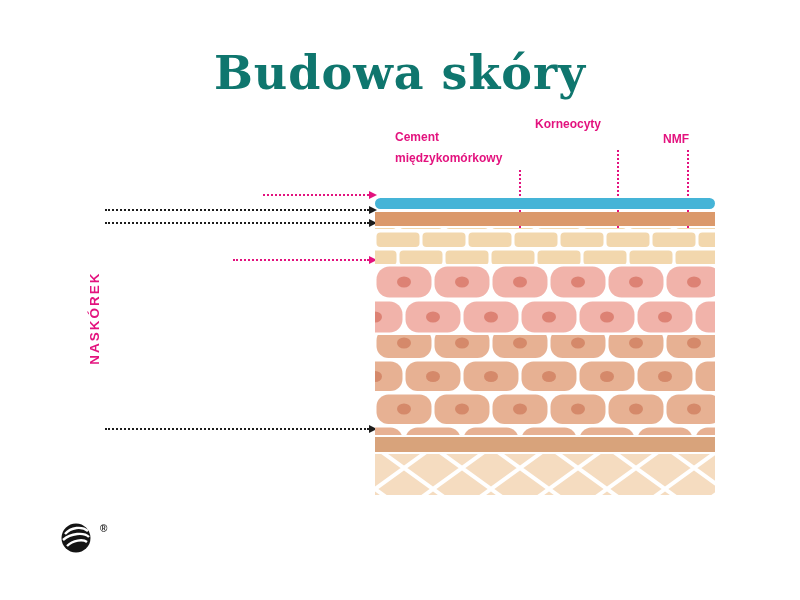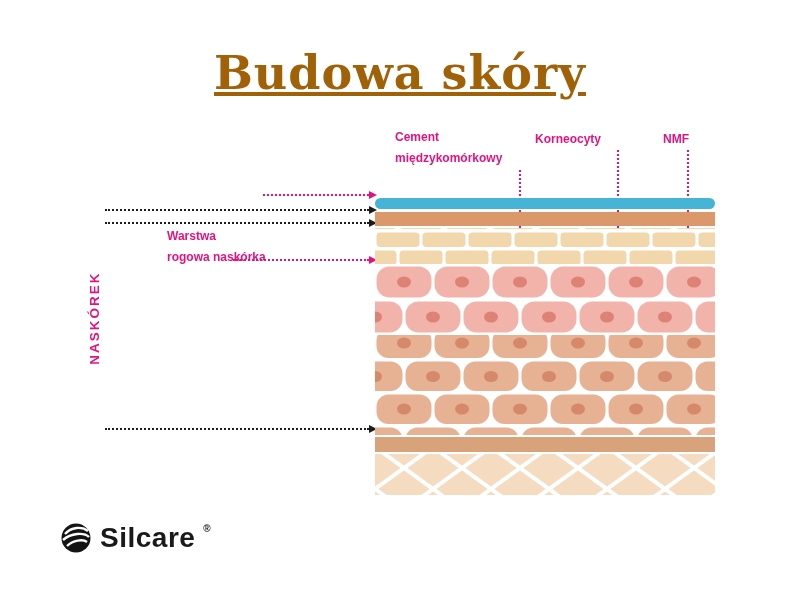--- a/index.html
+++ b/index.html
@@ -3,21 +3,21 @@
 <meta charset="utf-8">
 <style>
   * { margin:0; padding:0; box-sizing:border-box; }
   html,body { width:800px; height:600px; }
   body { background:#ffffff; font-family:"Liberation Sans", sans-serif; }
   .canvas { position:relative; width:800px; height:600px; background:#ffffff; overflow:hidden; }
 
   .title {
     position:absolute; top:46px; left:0; width:100%;
     text-align:center; font-family:"DejaVu Serif", serif;
-    font-weight:700; font-size:46px; color:#a16207; letter-spacing:1px;text-decoration:underline;
+    font-weight:700; font-size:46px; color:#0f766e; letter-spacing:1px;
   }
 
   .lbl {
     position:absolute; color:#e3127e; font-weight:700;
     font-size:12px; line-height:21px; white-space:nowrap;
   }
 
   .vertical-label {
     position:absolute; left:35px; top:310px; width:120px; height:16px;
     text-align:center; color:#e3127e; font-weight:700; font-size:13.5px;
@@ -50,37 +50,33 @@
 <body>
 
 <div class="canvas">
 
   <div class="title">Budowa skóry</div>
 
   <div class="lbl" style="left:395px; top:127px;">
     <span>Cement</span><br>
     <span>międzykomórkowy</span>
   </div>
-  <div class="lbl" style="left:535px; top:129px;">Korneocyty</div>
+  <div class="lbl" style="left:535px; top:114px;">Korneocyty</div>
   <div class="lbl" style="left:663px; top:129px;">NMF</div>
 
   <div class="dot-v" style="left:519px; top:170px; height:58px;">
       <i class="head-d"></i>
     </div>
   <div class="dot-v" style="left:617px; top:150px; height:94px;">
       <i class="head-d"></i>
     </div>
   <div class="dot-v" style="left:687px; top:150px; height:82px;">
       <i class="head-d"></i>
     </div>
 
-  <div class="lbl" style="left:167px; top:226px;">
-    <span>Warstwa</span><br>
-    <span>rogowa naskórka</span>
-  </div>
 
   <div class="vertical-label">NASKÓREK</div>
 
   <div class="dot-h pink" style="left:263px; top:194px; width:106px;">
       <i class="head-r"></i>
     </div>
   <div class="dot-h" style="left:105px; top:209px; width:264px;">
       <i class="head-r"></i>
     </div>
   <div class="dot-h" style="left:105px; top:222px; width:264px;">
@@ -134,17 +130,16 @@
     <rect x="0" y="259" width="340" height="41" fill="url(#p-lattice)"></rect>
   </svg>
 
   <div class="logo">
     <svg width="32" height="32" viewBox="0 0 32 32">
       <circle cx="16" cy="16" r="14.5" fill="#141414"></circle>
       <path d="M5 12 C 11 5, 22 4, 28 9" stroke="#ffffff" stroke-width="2.4" fill="none"></path>
       <path d="M3 18 C 11 11, 24 10, 29 15" stroke="#ffffff" stroke-width="2.4" fill="none"></path>
       <path d="M7 24 C 13 18, 23 17, 27 20" stroke="#ffffff" stroke-width="2.4" fill="none"></path>
     </svg>
-    <span class="logo-text">Silcare</span>
     <span class="logo-reg">®</span>
   </div>
 
 </div>
 
 </body></html>

